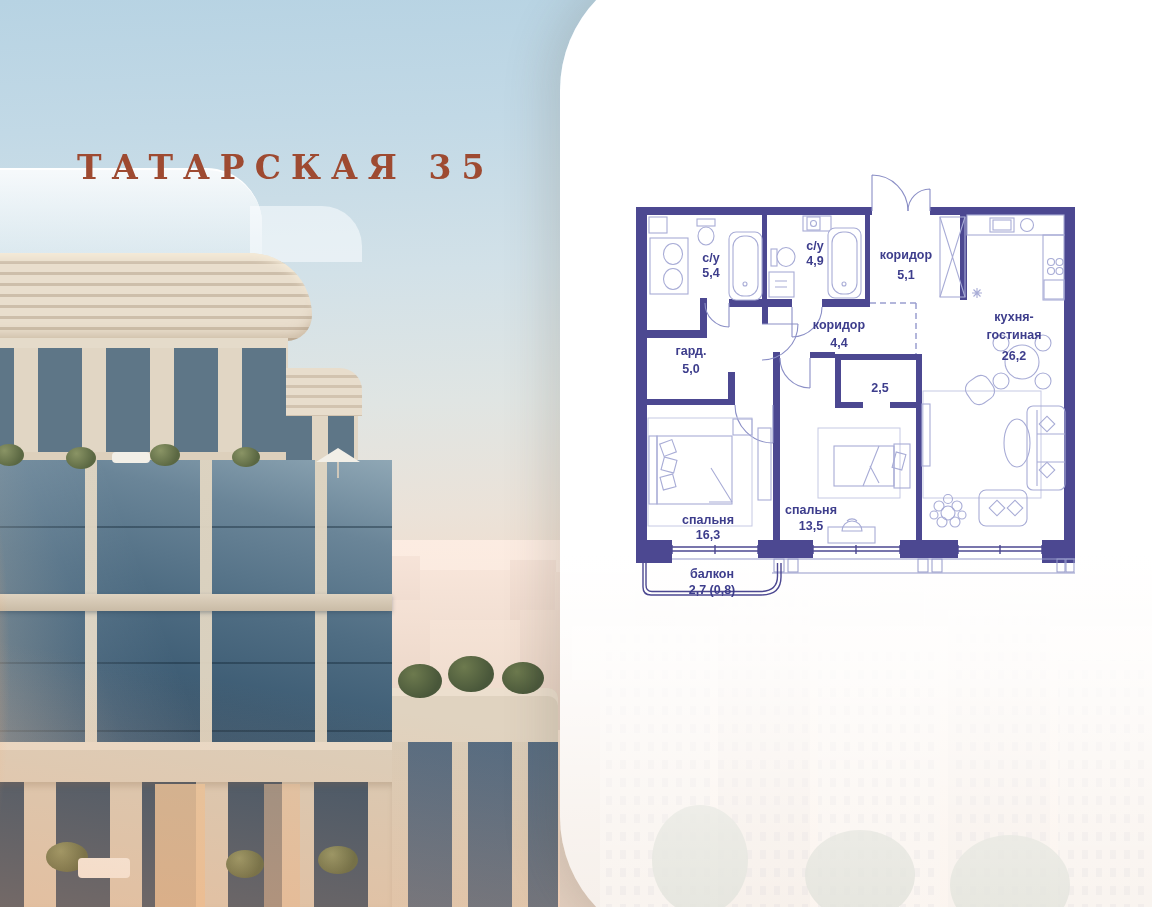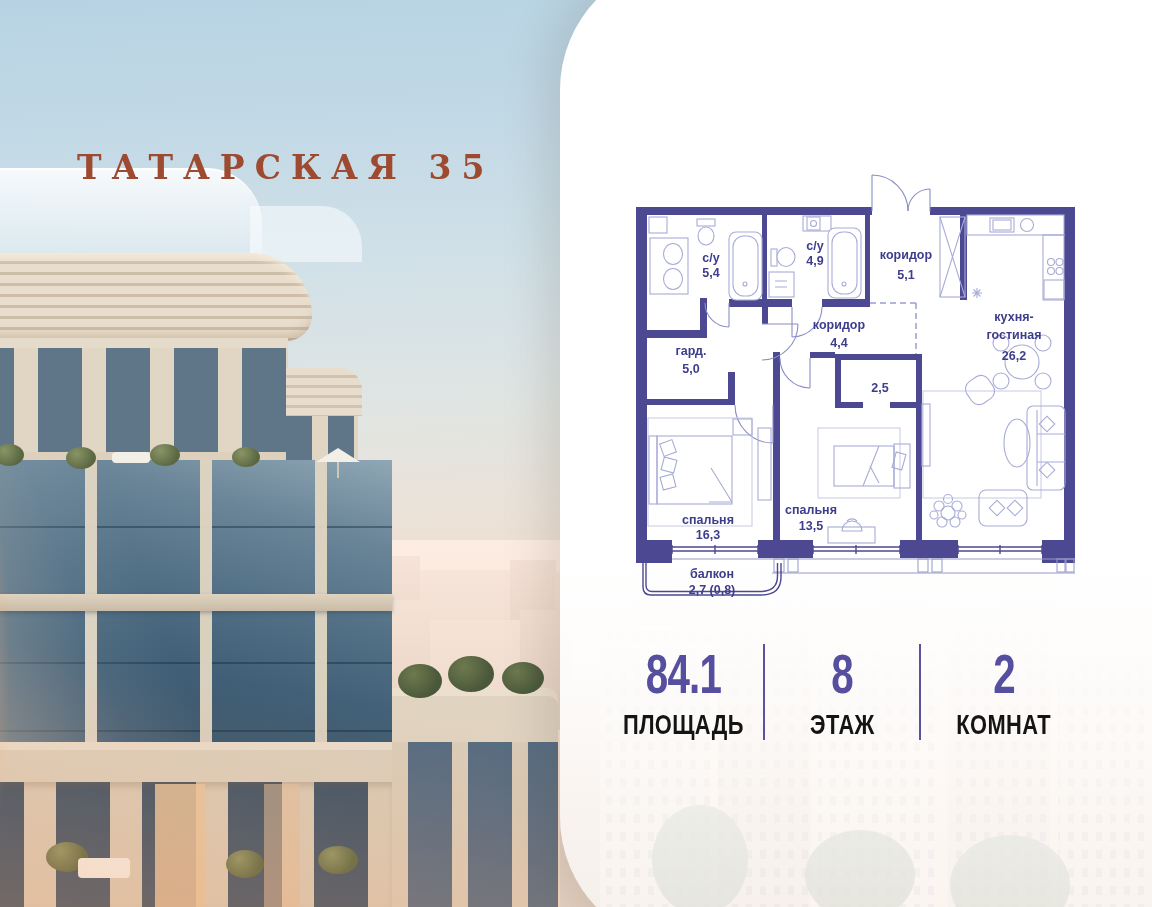--- a/index.html
+++ b/index.html
@@ -351,31 +351,15 @@
         <text class="lbl" x="257" y="234">2,5</text>
         <text class="lbl" x="85" y="366">спальня</text>
         <text class="lbl" x="85" y="381">16,3</text>
         <text class="lbl" x="188" y="356">спальня</text>
         <text class="lbl" x="188" y="372">13,5</text>
         <text class="lbl" x="89" y="420">балкон</text>
         <text class="lbl" x="89" y="436">2,7 (0,8)</text>
       </g>
     </svg>
 
-    <div class="stats">
-      <div class="stat c1">
-        <div class="stat-value">84.1</div>
-        <div class="stat-label">ПЛОЩАДЬ</div>
-      </div>
-      <div class="stat-divider"></div>
-      <div class="stat c2">
-        <div class="stat-value">8</div>
-        <div class="stat-label">ЭТАЖ</div>
-      </div>
-      <div class="stat-divider"></div>
-      <div class="stat c3">
-        <div class="stat-value">2</div>
-        <div class="stat-label">КОМНАТ</div>
-      </div>
-    </div>
 
   </div>
 </div>
 
 </body></html>

